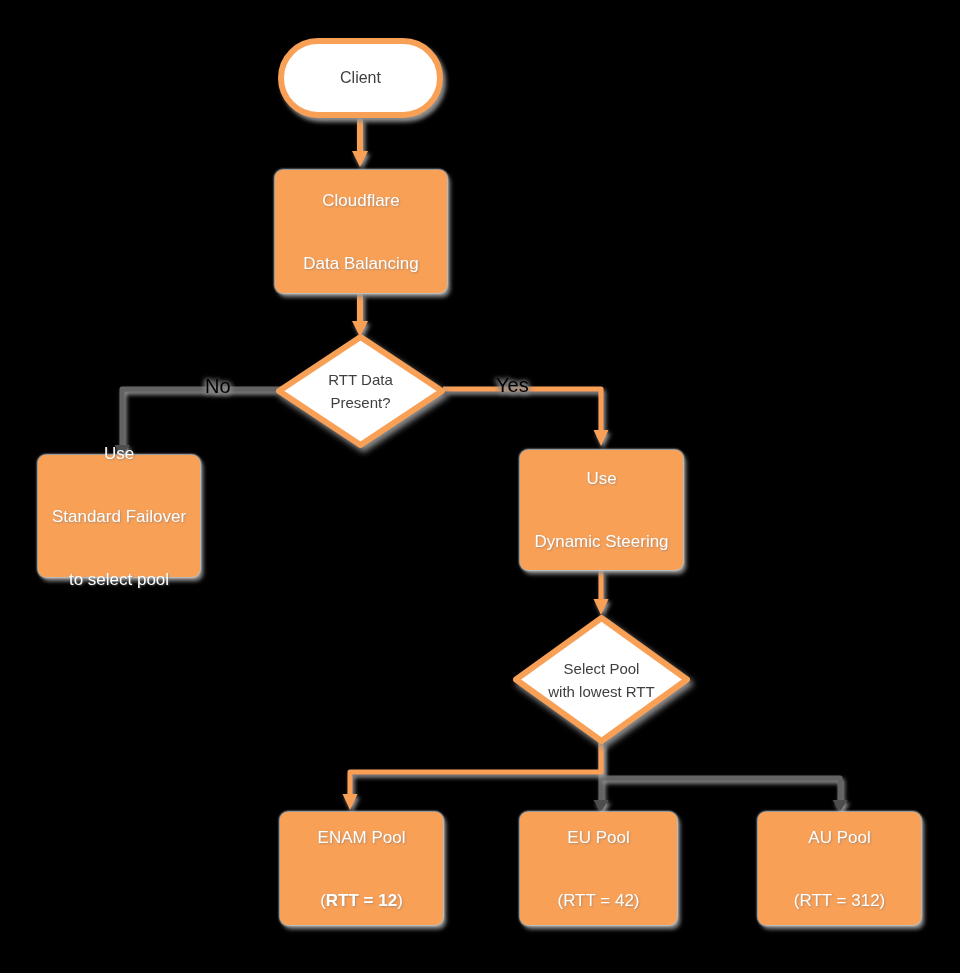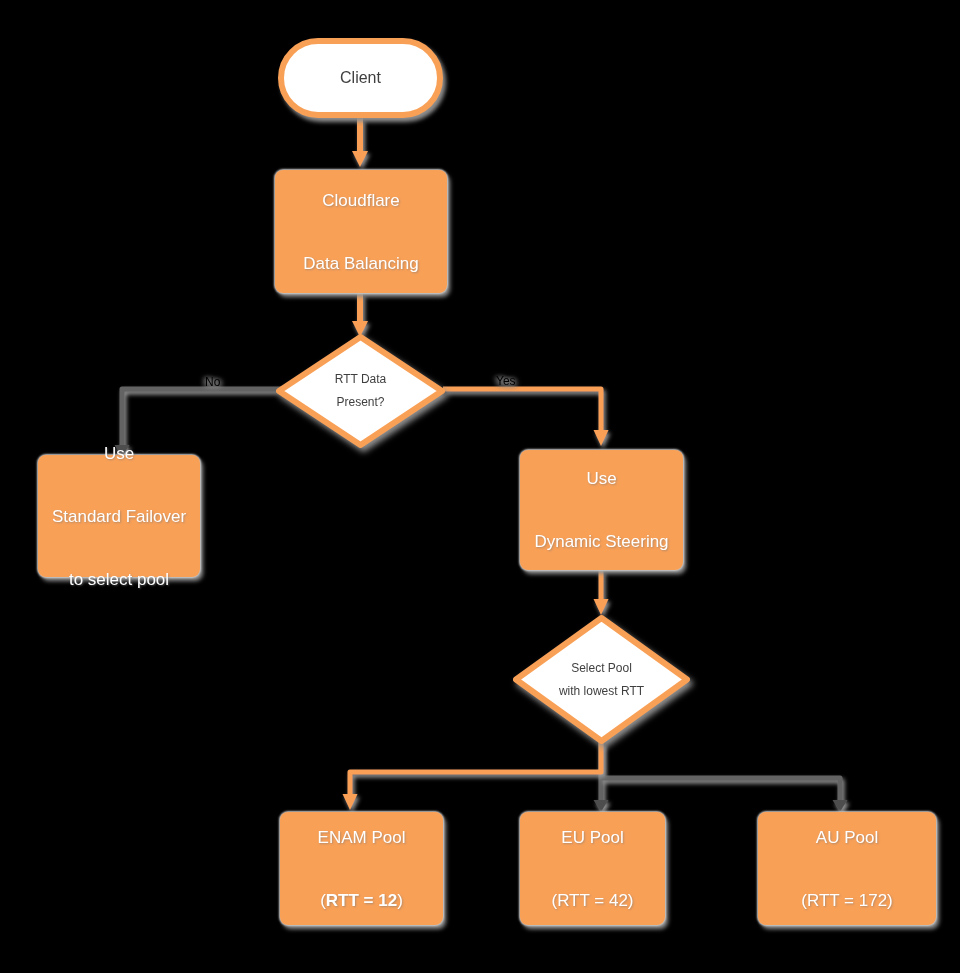--- a/index.html
+++ b/index.html
@@ -15,27 +15,27 @@
     box-shadow:0 0 2px 1px #cfcfcf, 3px 4px 4px #8f8f8f;
     text-shadow:1px 1px 2px rgba(120,120,120,.55);
     gap:40px;
   }
   .stadium{
     background:#ffffff;border:6px solid #F9A057;border-radius:44px;color:#3F3F3F;
     font-size:16px;box-shadow:3px 4px 4px #8f8f8f;
   }
   .diamond{background:transparent;}
   .diamond svg{position:absolute;inset:0;filter:drop-shadow(3px 4px 3px #909090);}
-  .diamond .dtext{position:relative;color:#3F3F3F;font-size:12px;line-height:23px;z-index:2;}
+  .diamond .dtext{position:relative;color:#3F3F3F;font-size:15px;line-height:23px;z-index:2;}
   .bold{font-weight:bold;}
   
   svg.edges{position:absolute;inset:0;z-index:1;}
   .node{z-index:2;}
   .edge-label{
-    position:absolute;z-index:3;color:#000;font-size:12px;
+    position:absolute;z-index:3;color:#000;font-size:20px;
     text-shadow:0 0 5px #8d8d8d, 2px 1px 5px #8d8d8d, -2px 1px 5px #8d8d8d, 0 2px 6px #8d8d8d;
   }
 </style>
 </head>
 <body>
 
 <div class="stage">
 
   <svg class="edges" width="960" height="973" viewBox="0 0 960 973">
     <defs>
@@ -120,23 +120,23 @@
       <div>Select Pool</div>
       <div>with lowest RTT</div>
     </div>
   </div>
 
   <div class="node obox" style="left:280px;top:812px;width:163px;height:113px;justify-content:center;">
     <span>ENAM Pool</span>
     <span><span>(</span><span class="bold">RTT = 12</span><span>)</span></span>
   </div>
 
-  <div class="node obox" style="left:520px;top:812px;width:145px;height:113px;">
+  <div class="node obox" style="left:520px;top:812px;width:157px;height:113px;">
     <span>EU Pool</span>
     <span>(RTT = 42)</span>
   </div>
 
-  <div class="node obox" style="left:758px;top:812px;width:178px;height:113px;">
+  <div class="node obox" style="left:758px;top:812px;width:163px;height:113px;">
     <span>AU Pool</span>
-    <span>(RTT = 172)</span>
+    <span>(RTT = 312)</span>
   </div>
 
 </div>
 
 </body></html>

